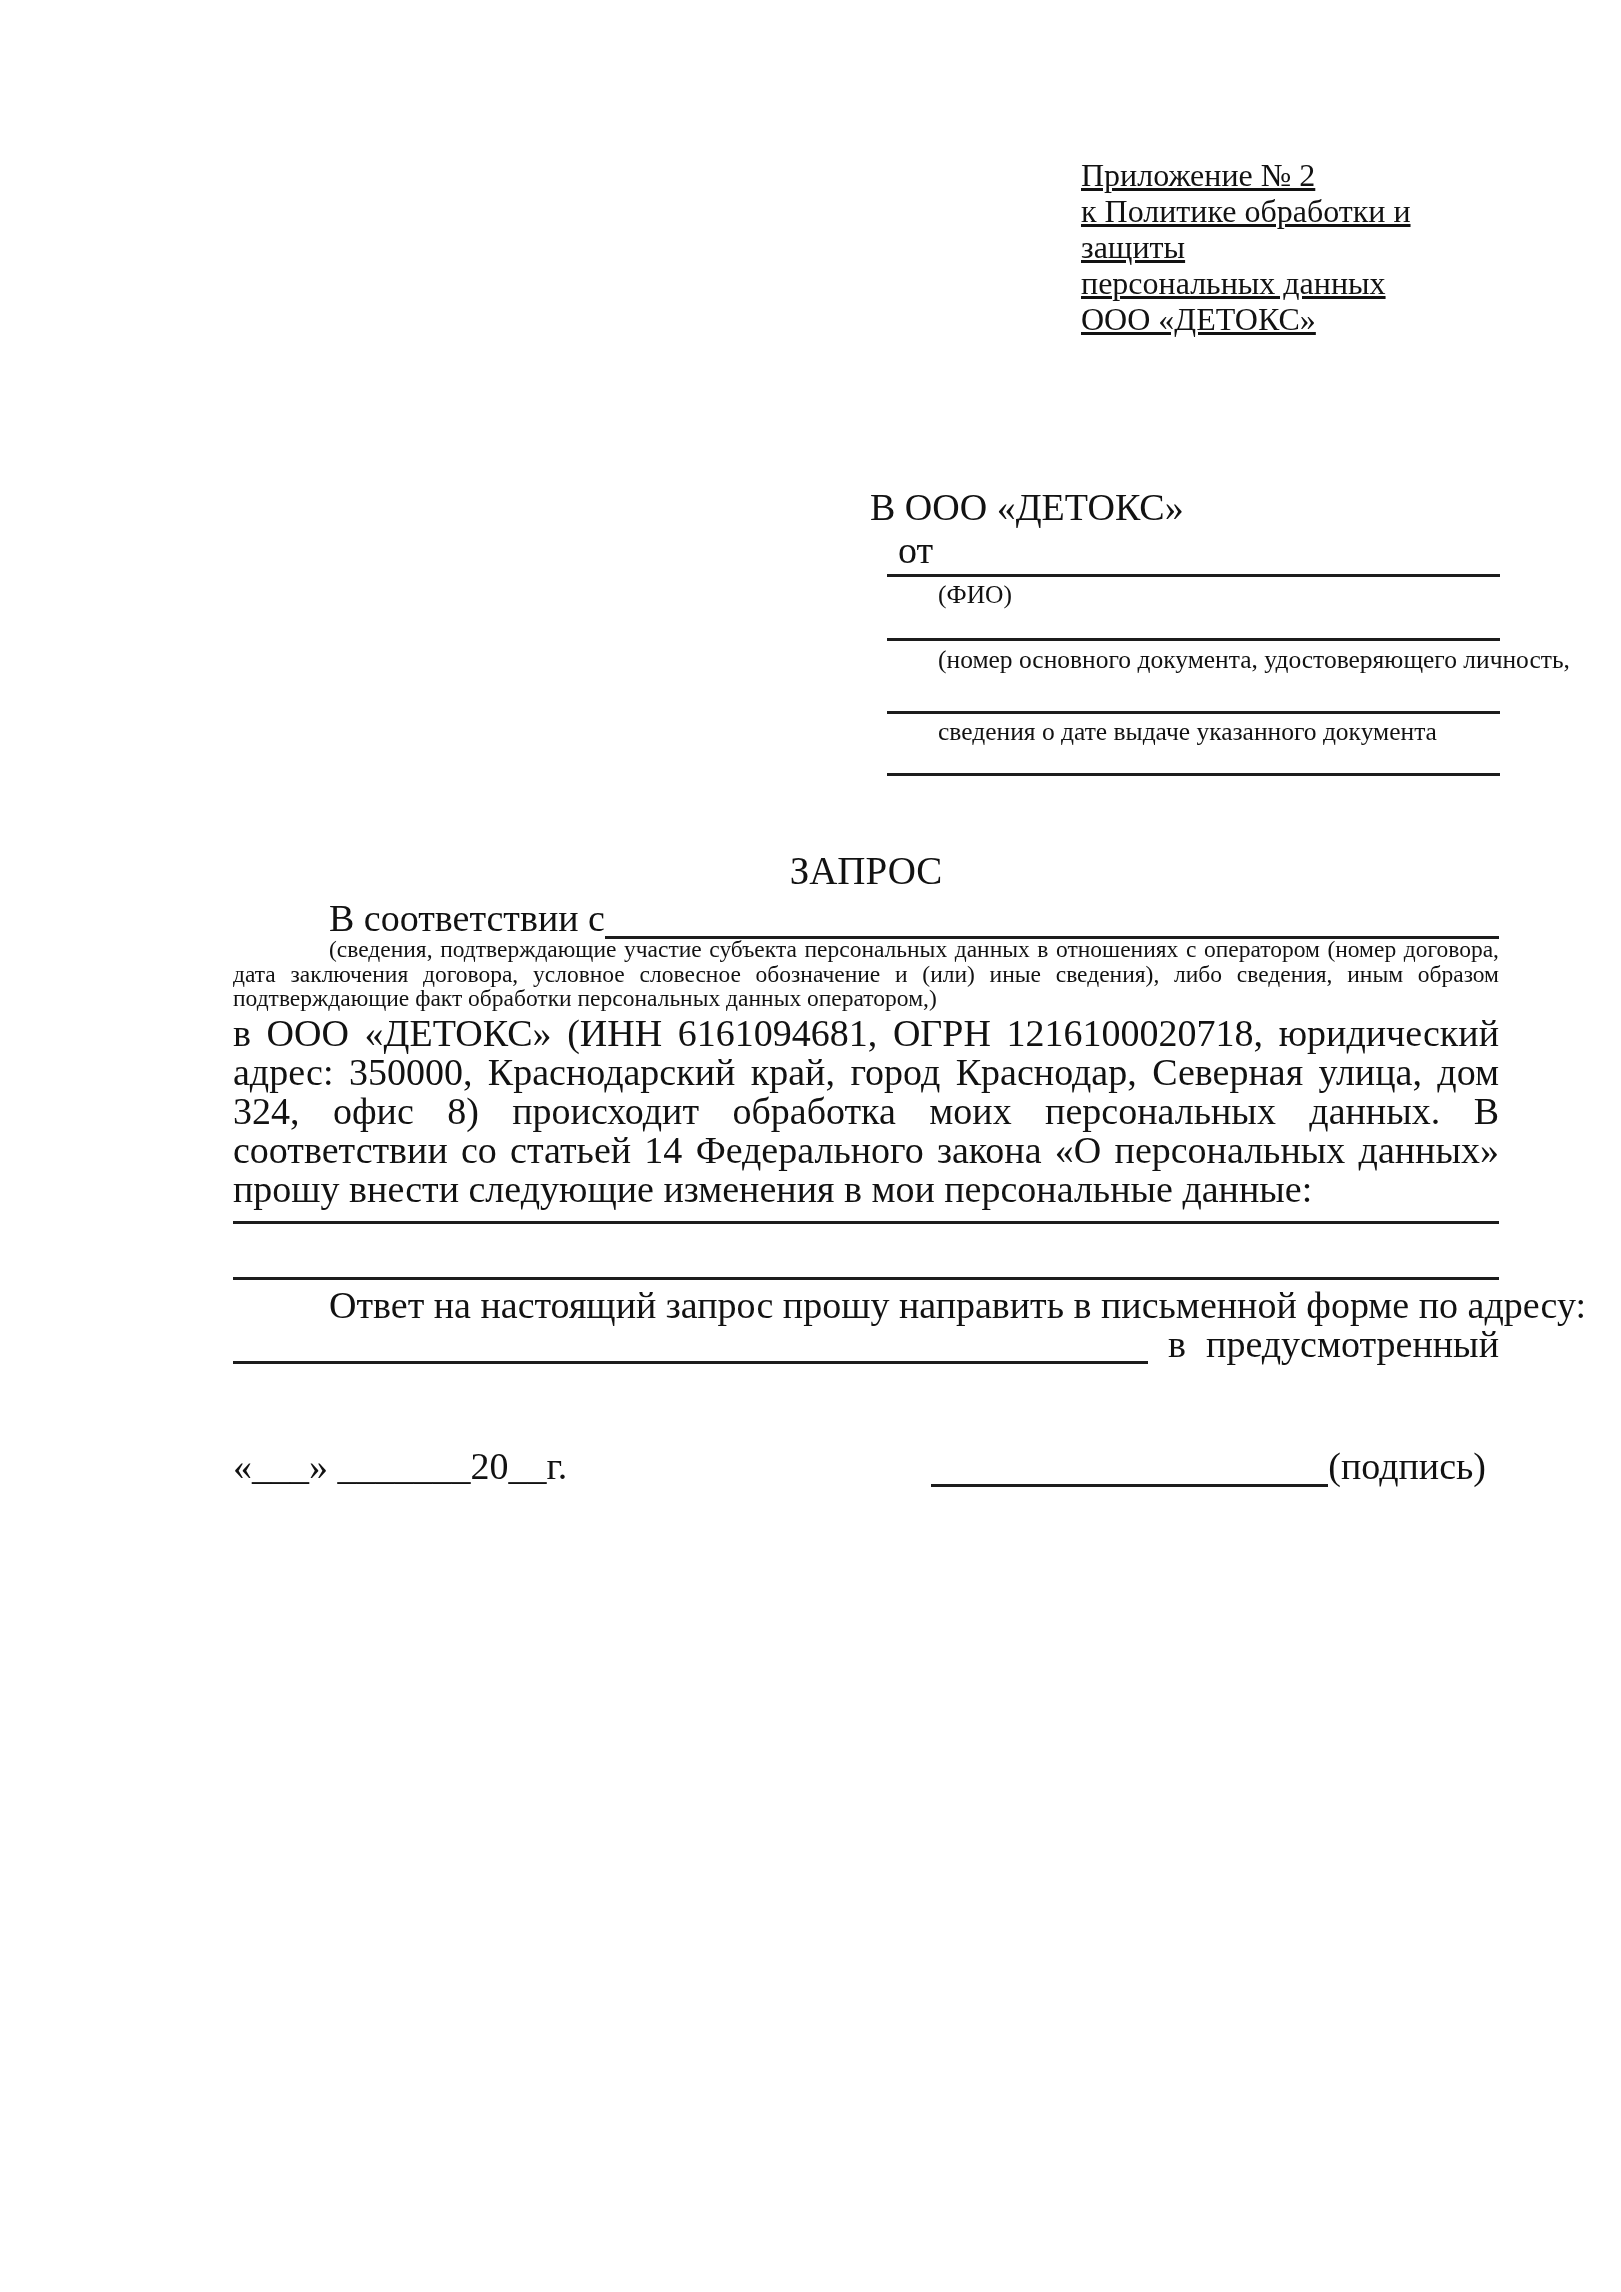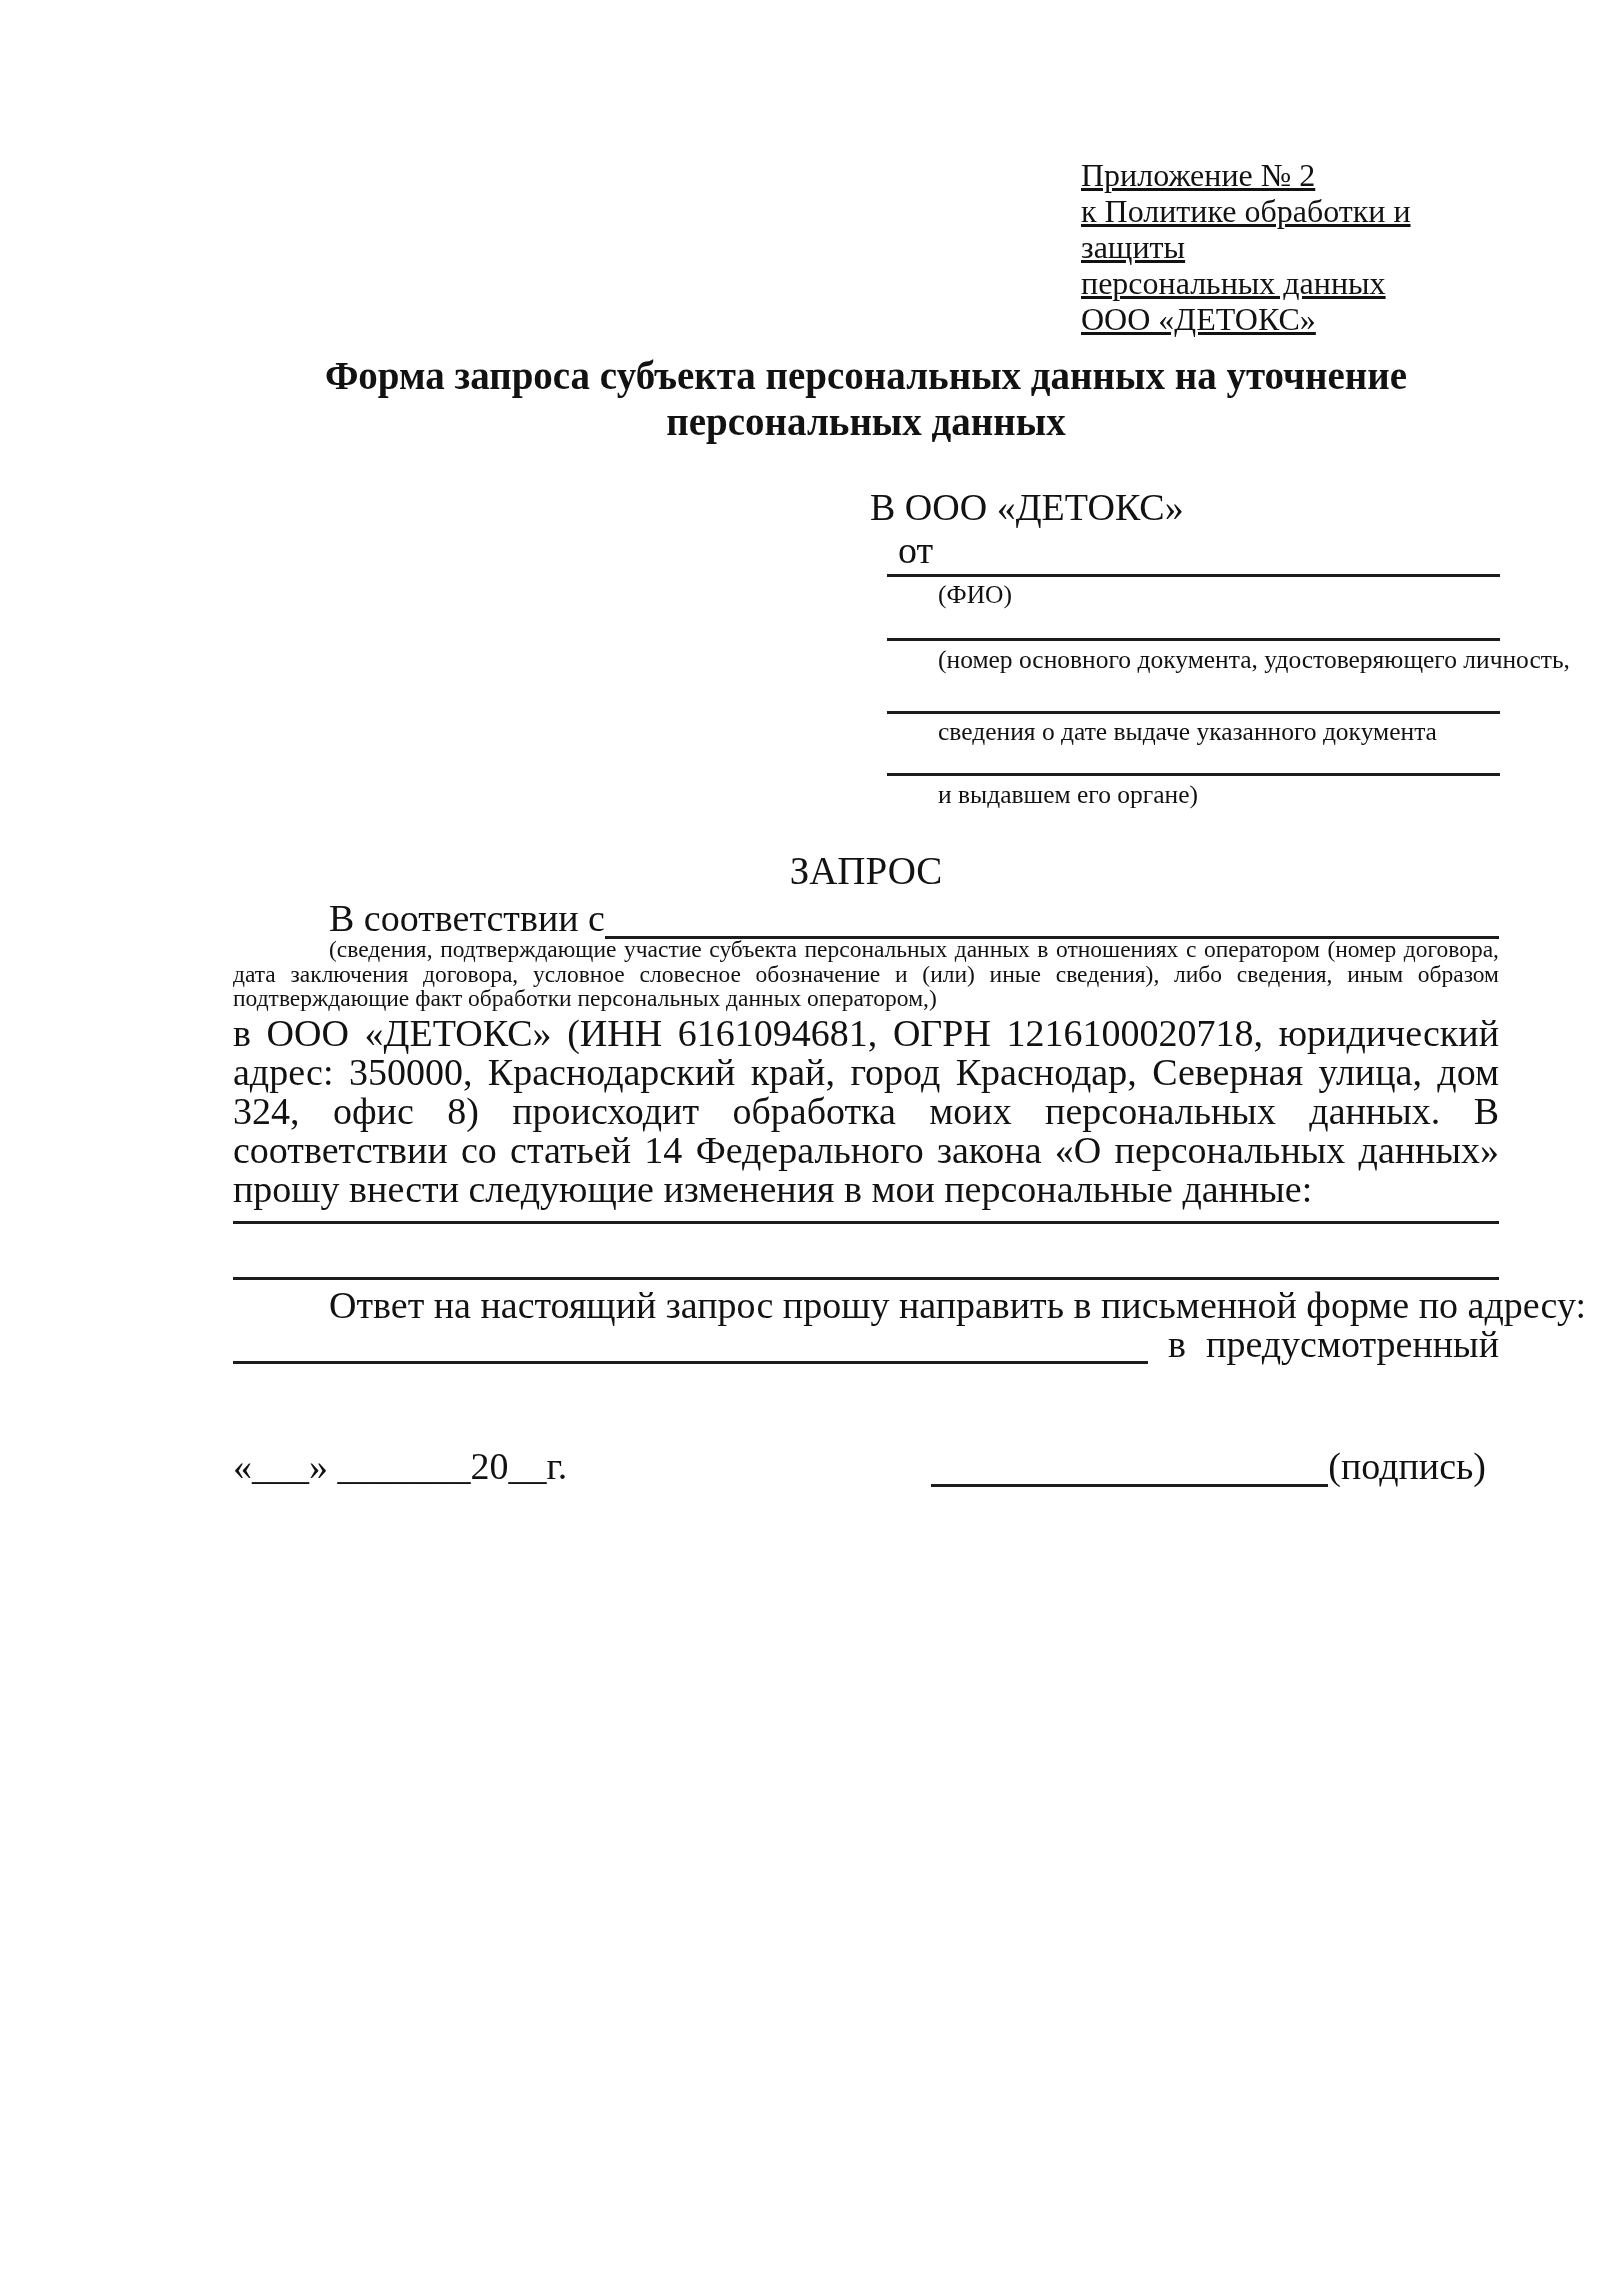--- a/index.html
+++ b/index.html
@@ -62,36 +62,34 @@
 
 <div class="page">
 
   <div class="abs appendix">
     <div>Приложение № 2</div>
     <div>к Политике обработки и защиты</div>
     <div>персональных данных</div>
     <div>ООО «ДЕТОКС»</div>
   </div>
 
-  <div class="abs doc-title">Форма запроса субъекта персональных данных на уточнение персональных данных</div>
 
   <div class="abs addr-to">В ООО «ДЕТОКС»</div>
   <div class="abs addr-from">от</div>
 
   <div class="abs rule addr-rule" style="top:574px"></div>
   <div class="abs addr-label" style="top:580px">(ФИО)</div>
 
   <div class="abs rule addr-rule" style="top:638px"></div>
   <div class="abs addr-label" style="top:645px">(номер основного документа, удостоверяющего личность,</div>
 
   <div class="abs rule addr-rule" style="top:711px"></div>
   <div class="abs addr-label" style="top:717px">сведения о дате выдаче указанного документа</div>
 
   <div class="abs rule addr-rule" style="top:773px"></div>
-  <div class="abs addr-label" style="top:780px">и выдавшем его органе)</div>
 
   <div class="abs req-heading">ЗАПРОС</div>
 
   <div class="abs intro-row">
     <span class="txt">В соответствии с</span>
     <span class="fill-line"></span>
   </div>
 
   <div class="abs intro-note">(сведения, подтверждающие участие субъекта персональных данных в отношениях с оператором (номер договора, дата заключения договора, условное словесное обозначение и (или) иные сведения), либо сведения, иным образом подтверждающие факт обработки персональных данных оператором,)</div>
 

